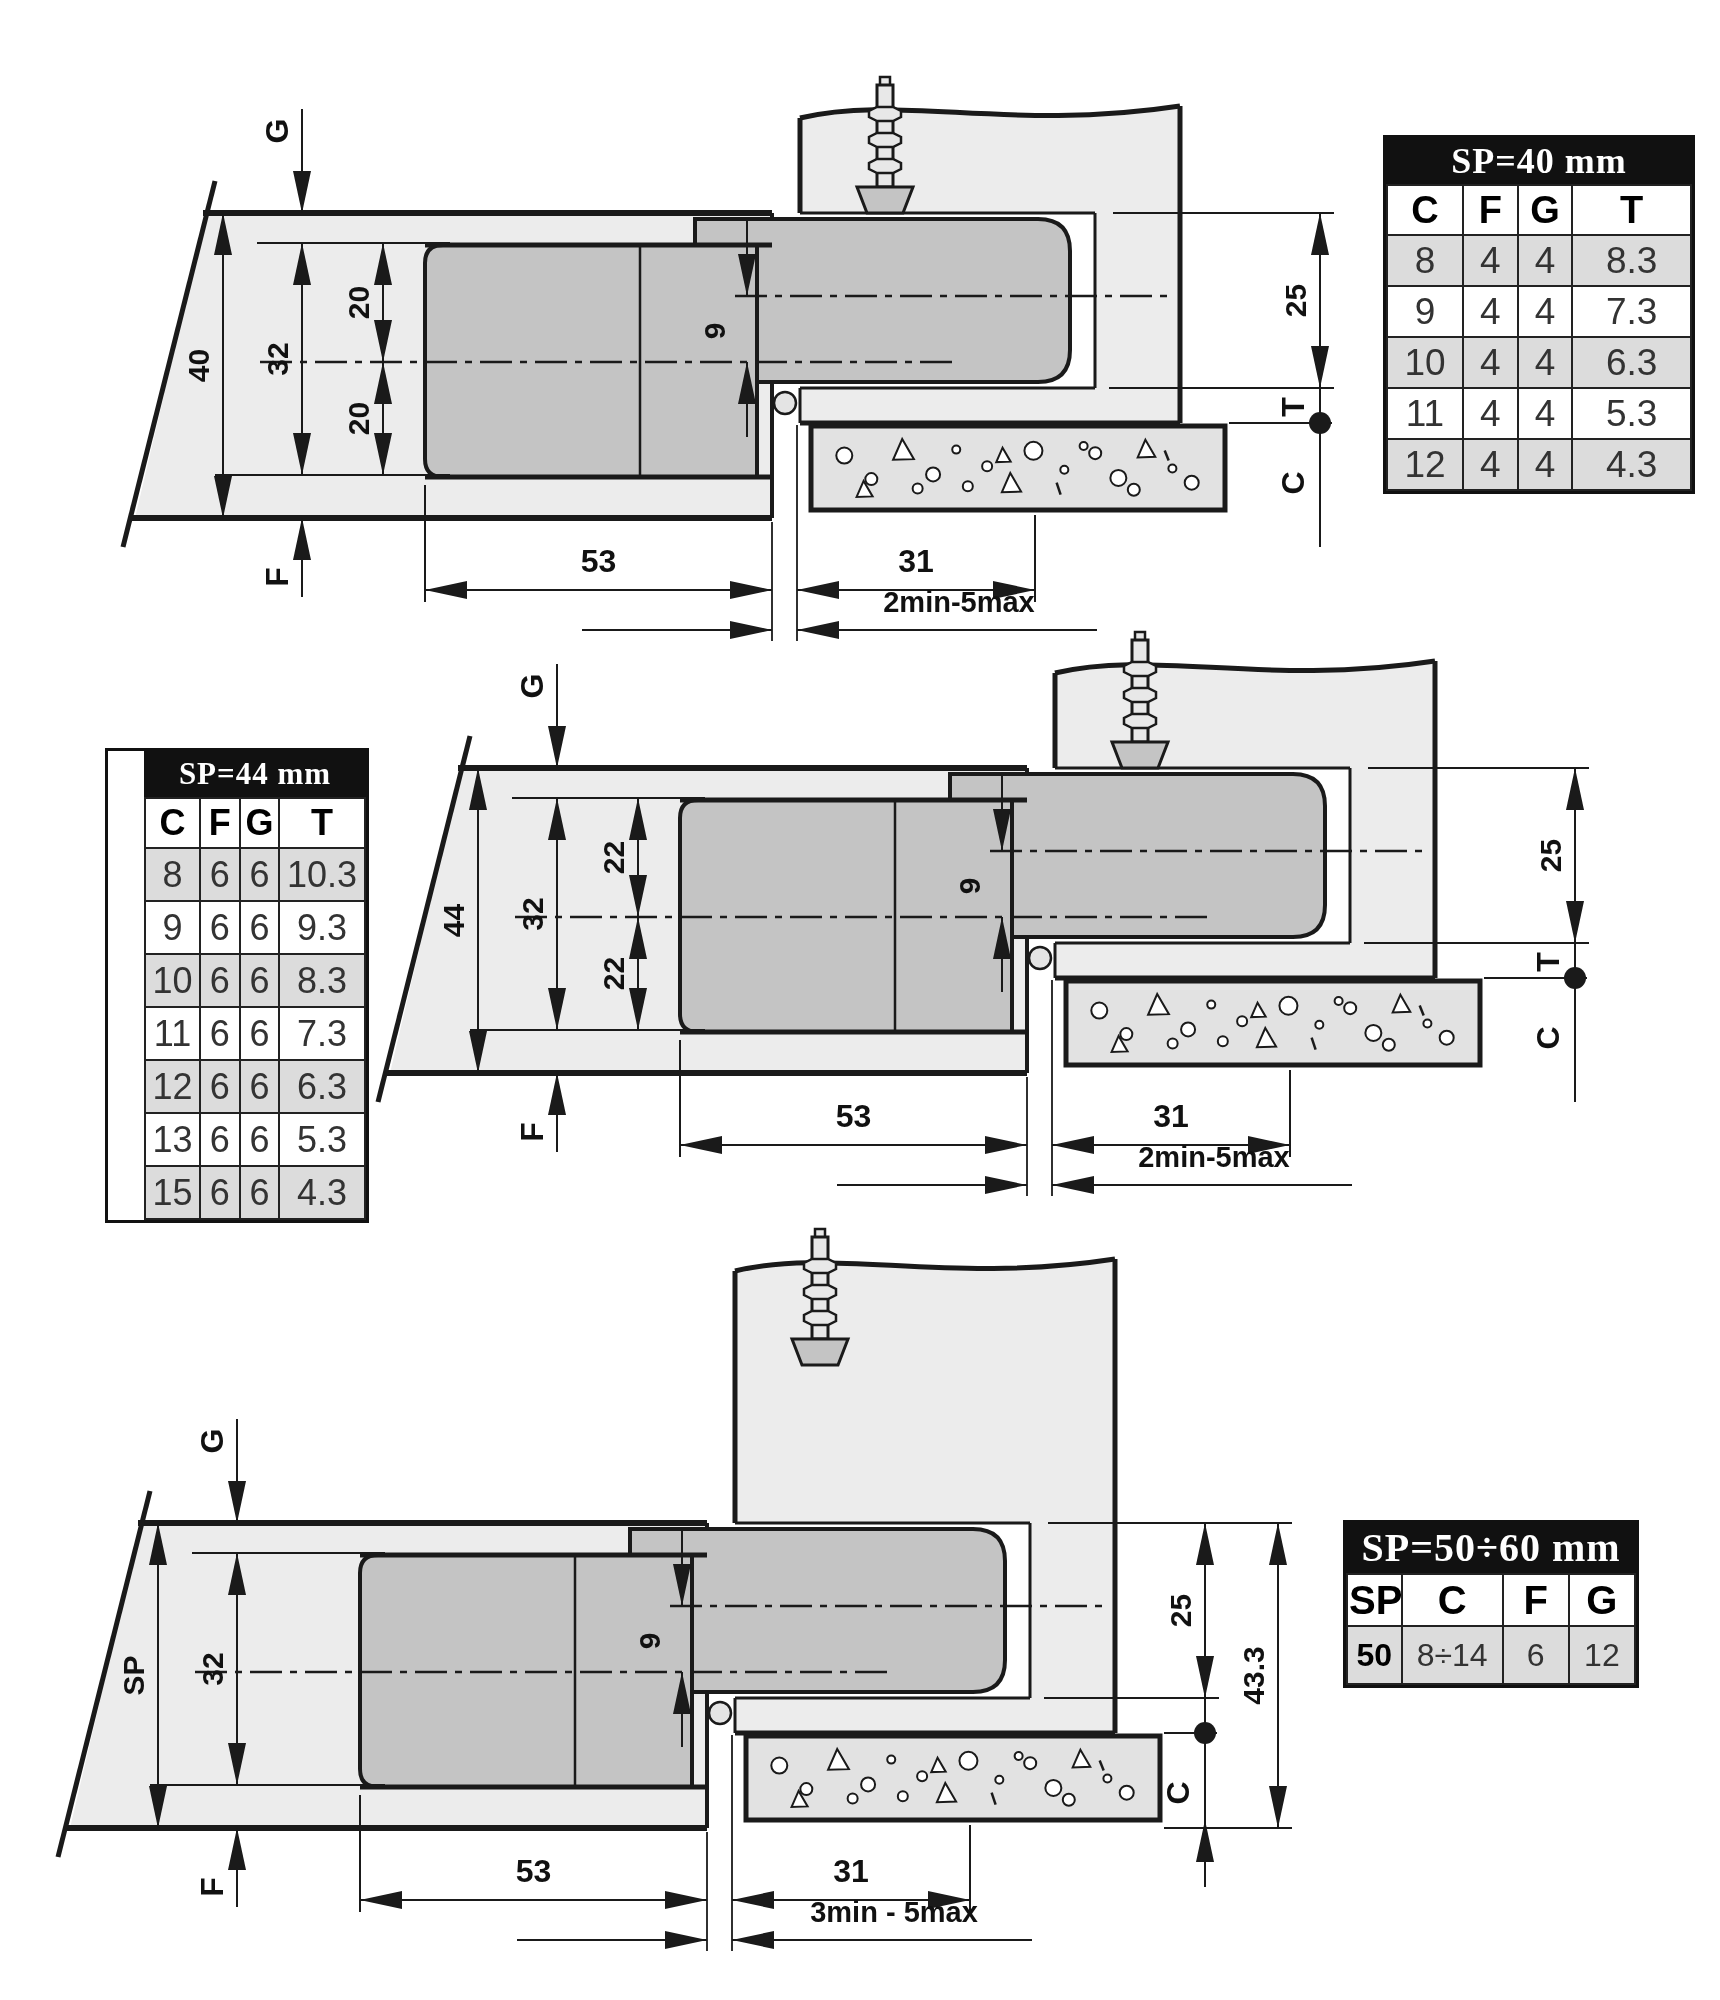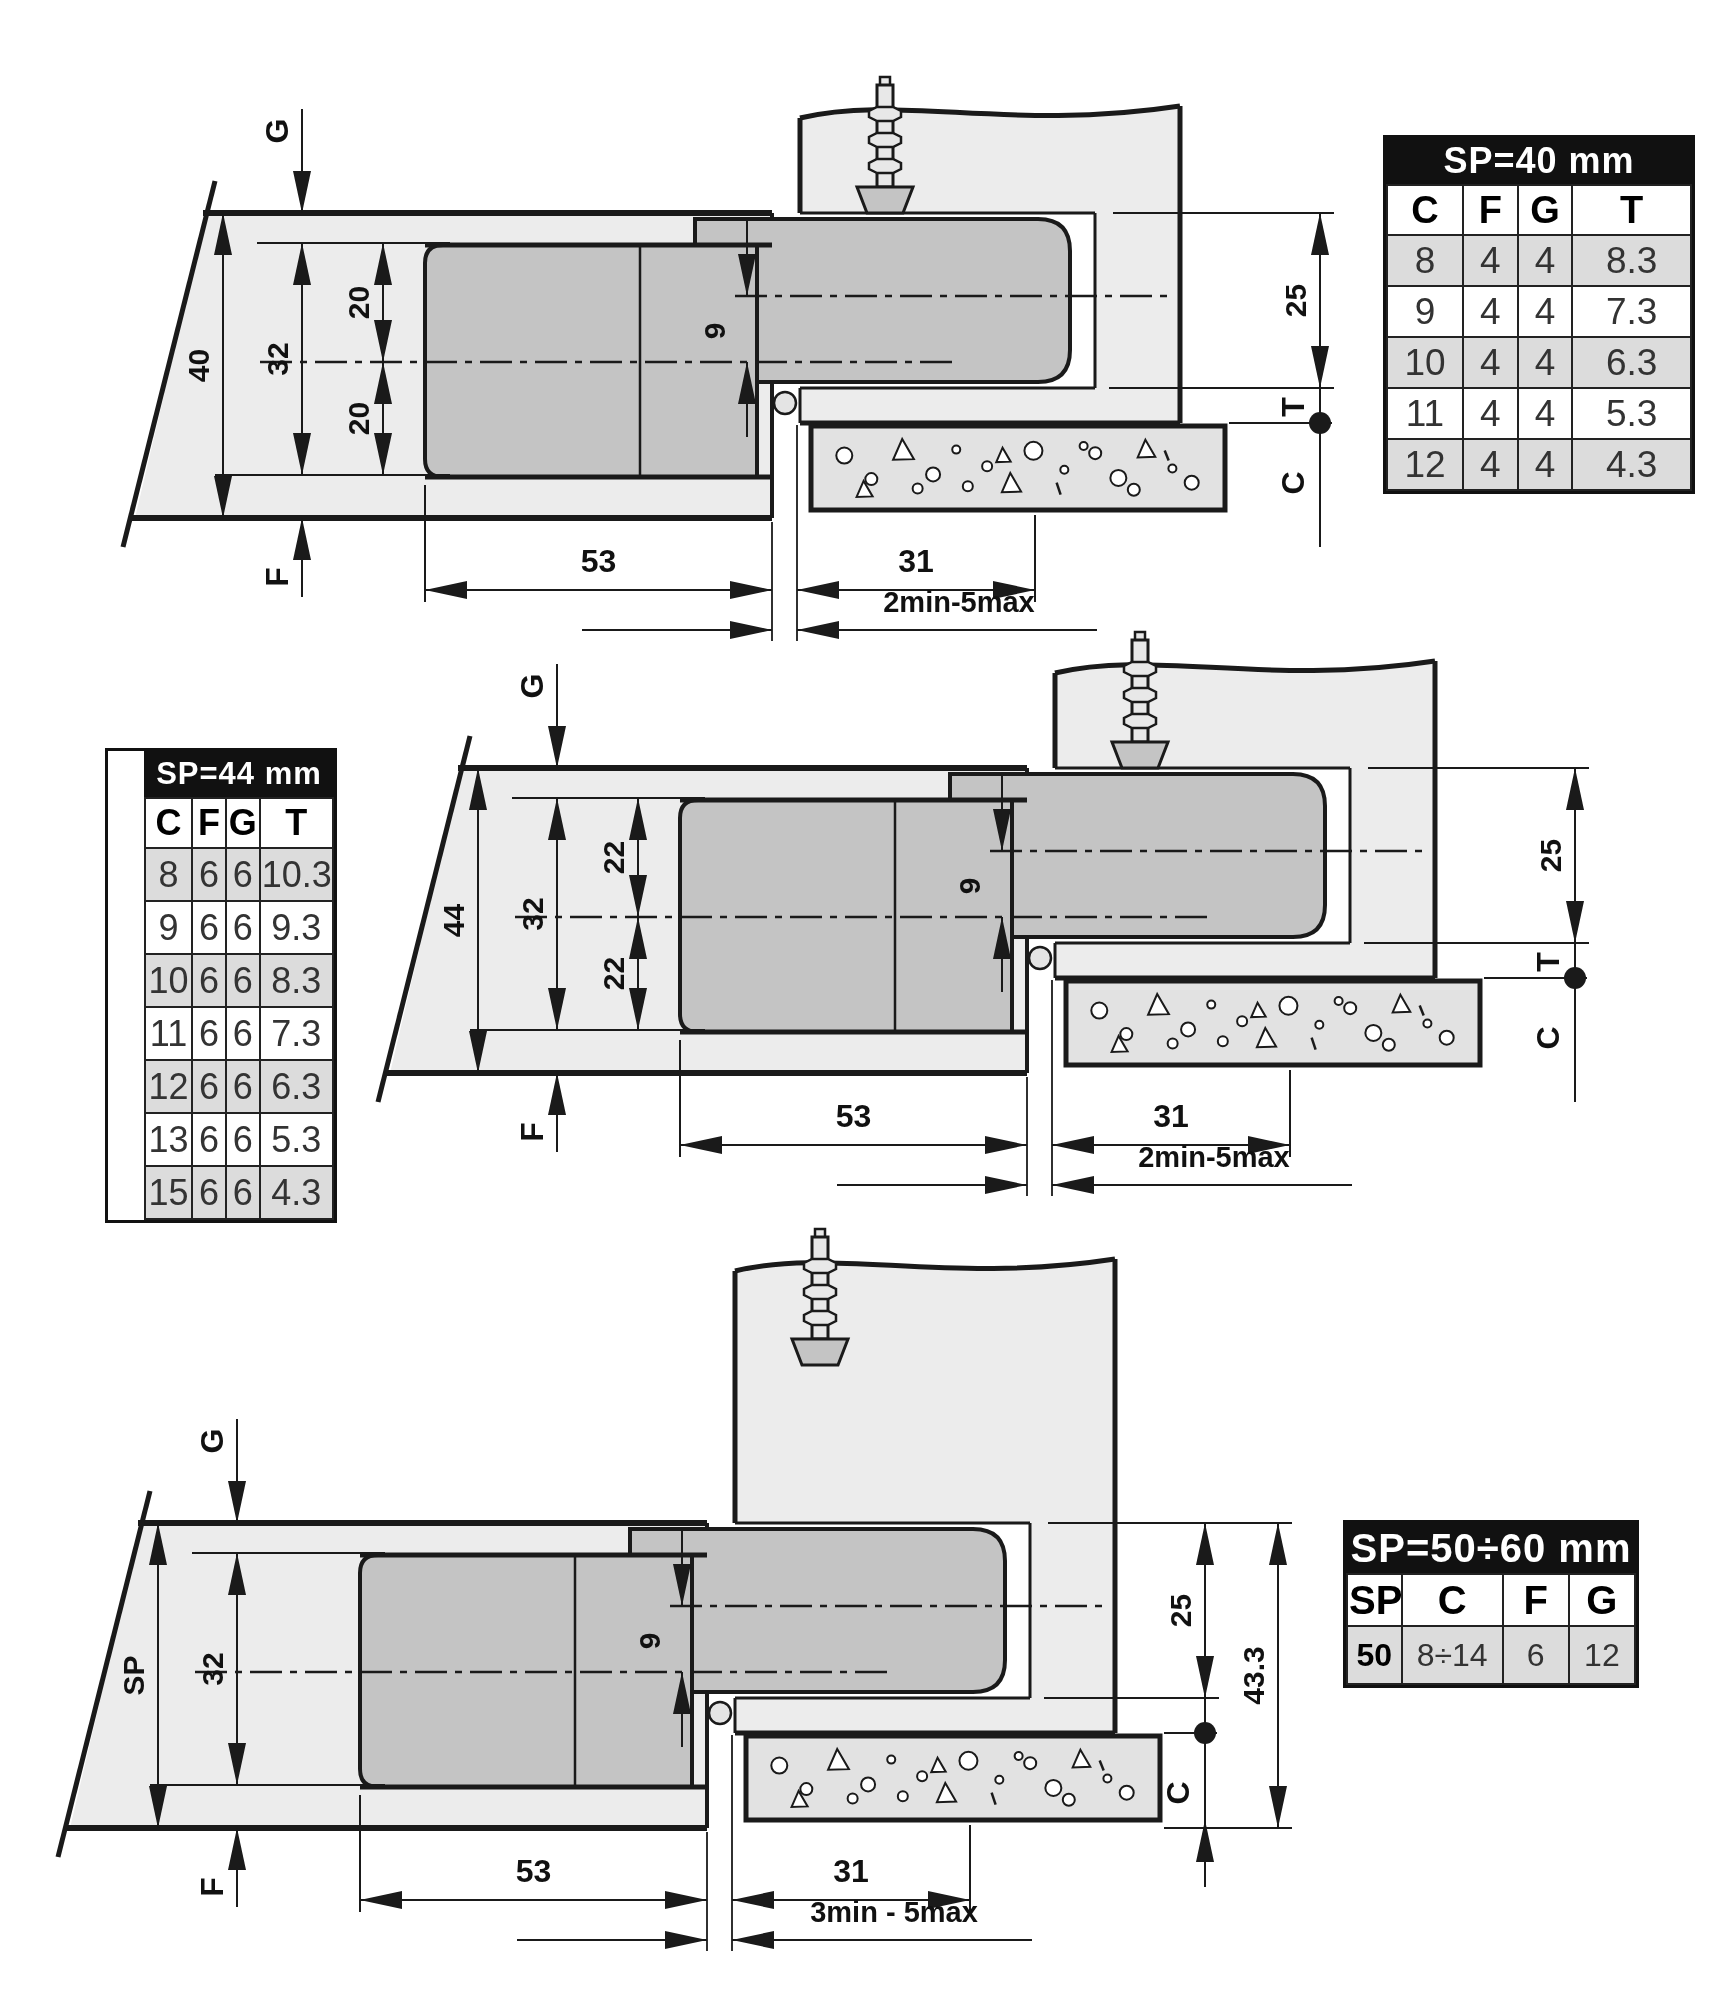--- a/index.html
+++ b/index.html
@@ -1,34 +1,34 @@
 <!DOCTYPE html>
 <html><head>
 <meta charset="utf-8">
 <style>
   html,body{margin:0;padding:0;background:#fff;}
   #page{position:relative;width:1720px;height:2000px;background:#fff;overflow:hidden;
         font-family:"Liberation Sans",sans-serif;}
   #drawing-svg{position:absolute;left:0;top:0;}
   .dtable{position:absolute;border:3px solid #111;background:#fff;box-sizing:border-box;}
   .dtable-title{background:#111;color:#fff;font-weight:bold;text-align:center;
-                font-family:Liberation Sans, sans-serif;letter-spacing:1px;}
+                font-family:Liberation Serif, serif;letter-spacing:1px;}
   .dtable table{border-collapse:collapse;width:100%;table-layout:fixed;}
   .dtable th{border:2px solid #222;text-align:center;font-weight:bold;color:#000;background:#fff;
              font-family:"Liberation Sans",sans-serif;}
   .dtable td{border:2px solid #222;text-align:center;font-weight:400;color:#333;
              font-family:"Liberation Sans",sans-serif;}
   .dtable tbody tr:nth-child(odd) td{background:#dcdcdc;}
   .dtable td.b{font-weight:bold;color:#000;}
   
   #table-sp40{left:1383px;top:135px;width:312px;}
   #table-sp40 .dtable-title{font-size:36px;line-height:46px;height:46px;}
   #table-sp40 th{font-size:38px;height:46px;}
   #table-sp40 td{font-size:37px;height:47px;}
-  #table-sp44{left:105px;top:748px;width:232px;padding-left:36px;}
+  #table-sp44{left:105px;top:748px;width:264px;padding-left:36px;}
   #table-sp44 .dtable-title{font-size:31px;line-height:46px;height:46px;}
   #table-sp44 th{font-size:36px;height:46px;}
   #table-sp44 td{font-size:36px;height:49px;}
   #table-sp5060{left:1343px;top:1520px;width:296px;}
   #table-sp5060 .dtable-title{font-size:40px;line-height:50px;height:50px;}
   #table-sp5060 th{font-size:40px;height:48px;}
   #table-sp5060 td{font-size:32px;height:54px;}
 </style>
 </head>
 <body>

